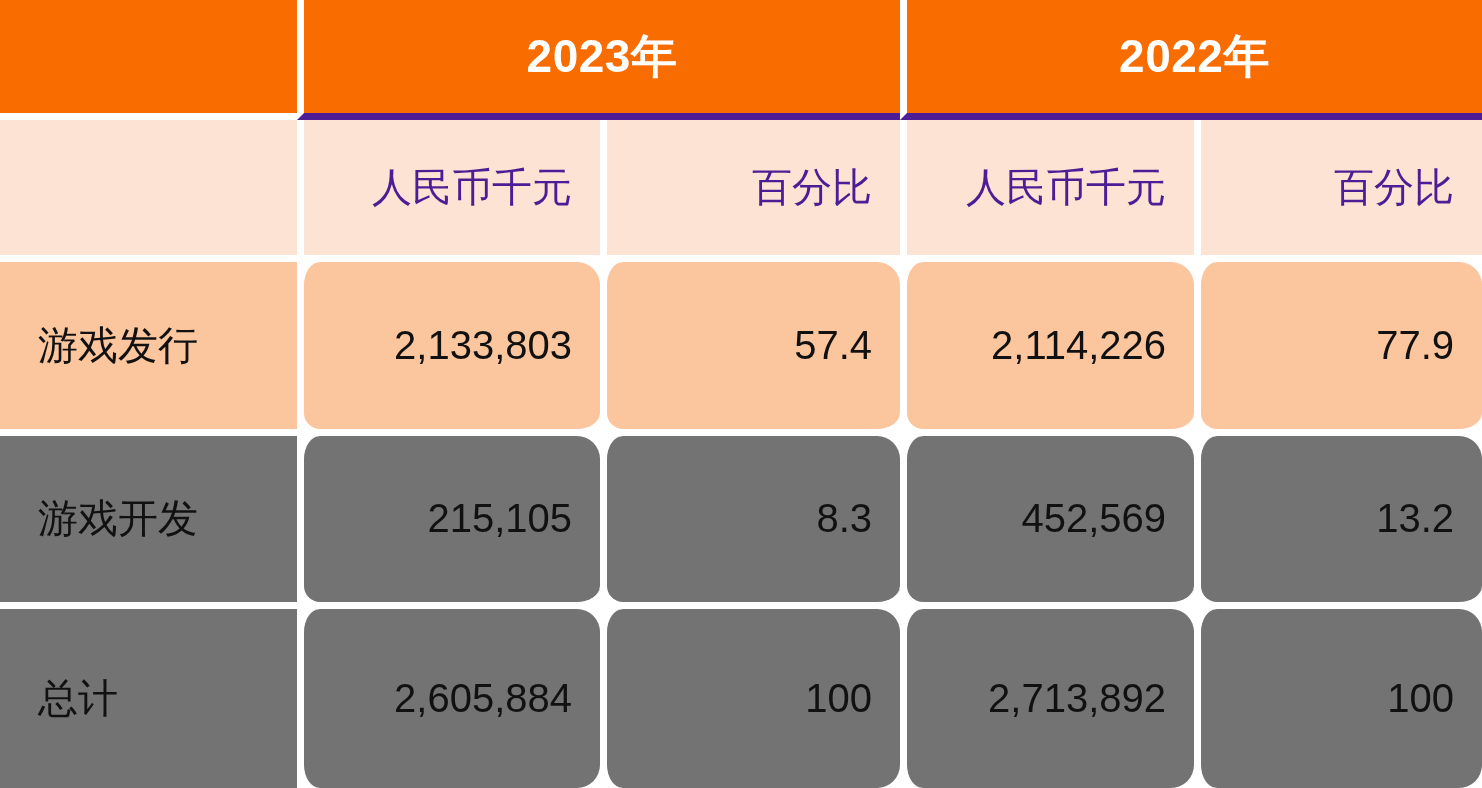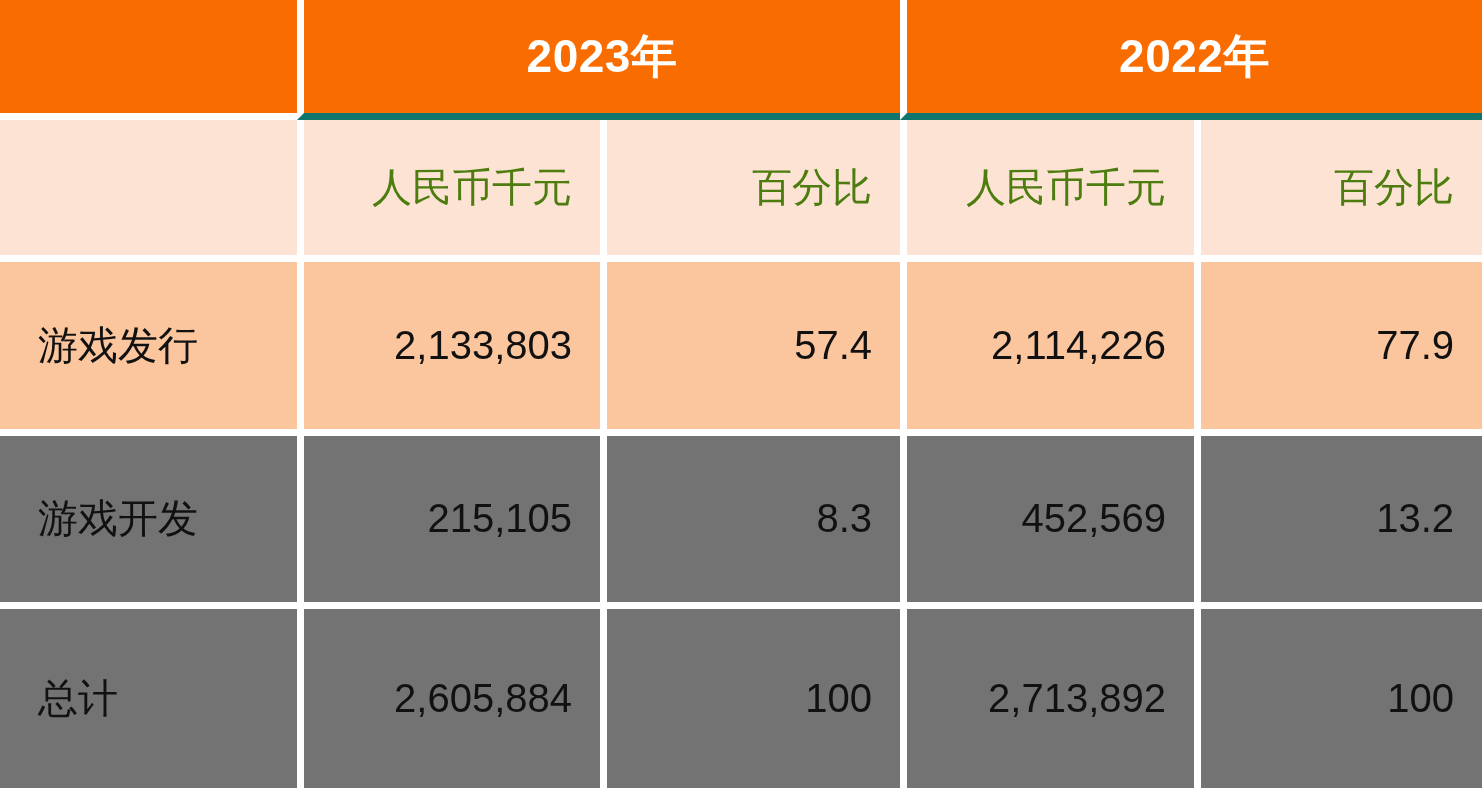--- a/index.html
+++ b/index.html
@@ -39,35 +39,35 @@
 
   
   tr.year-header-row { height: 120px; }
   .year-cell {
     background: #F96C00;
     color: #ffffff;
     font-size: 46px;
     font-weight: bold;
     text-align: center;
     height: 113px;
-    border-bottom: 7px solid #0f766e;
+    border-bottom: 7px solid #4c1d95;
     letter-spacing: 0.5px;
   }
   .year-cell.sep-left { border-left: 7px solid #ffffff; }
   .year-blank {
     background: #F96C00;
     height: 113px;
     border-bottom: 7px solid #ffffff;
   }
 
   
   tr.unit-header-row { height: 142px; }
   .unit-cell {
     background: #FCE3D3;
-    color: #4d7c0f;
+    color: #4c1d95;
     font-size: 40px;
     text-align: right;
     padding-right: 28px;
     height: 135px;
     border-bottom: 7px solid #ffffff;
     border-left: 7px solid #ffffff;
   }
   .unit-blank {
     background: #FCE3D3;
     height: 135px;
@@ -88,20 +88,21 @@
   tr.data-row:last-child .cell { border-bottom: none; }
 
   .cell.label {
     text-align: left;
     padding-left: 38px;
     border-left: none;
   }
   .cell.num {
     text-align: right;
     padding-right: 28px;
+    border-radius: 23px;
   }
 
   .shade-dark .cell { background: #FBC59D; }
   .shade-light .cell { background: #737373; }
 </style>
 </head>
 <body>
 
 <table id="financial-table">
   <colgroup>

